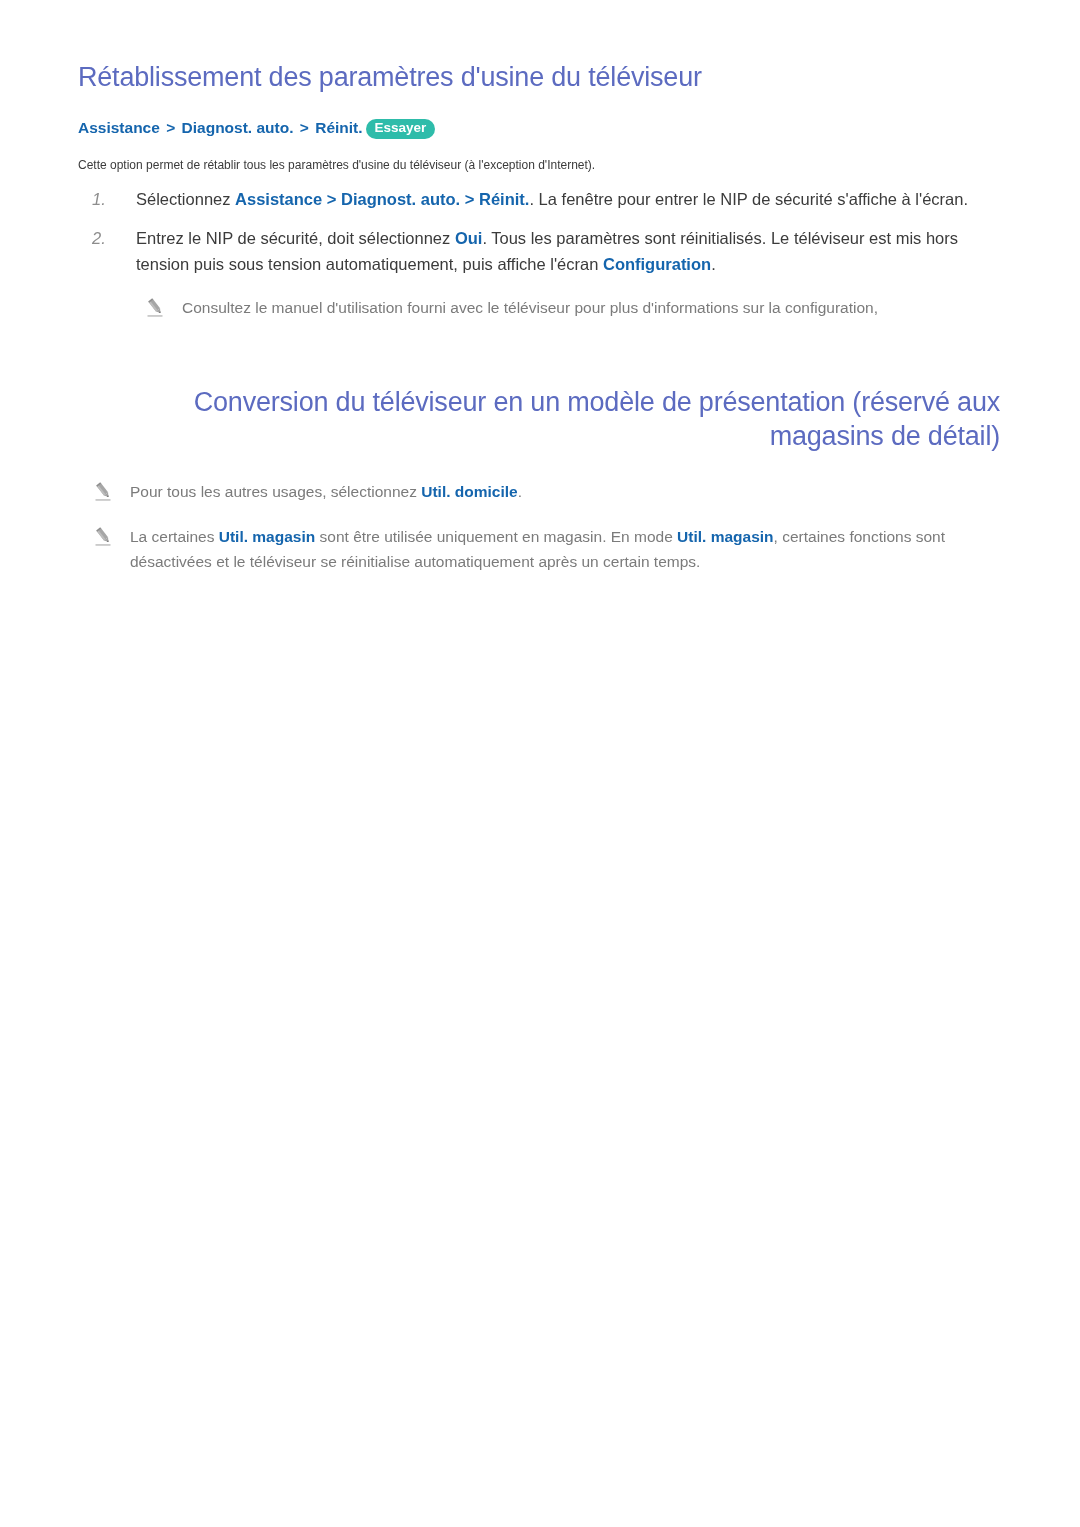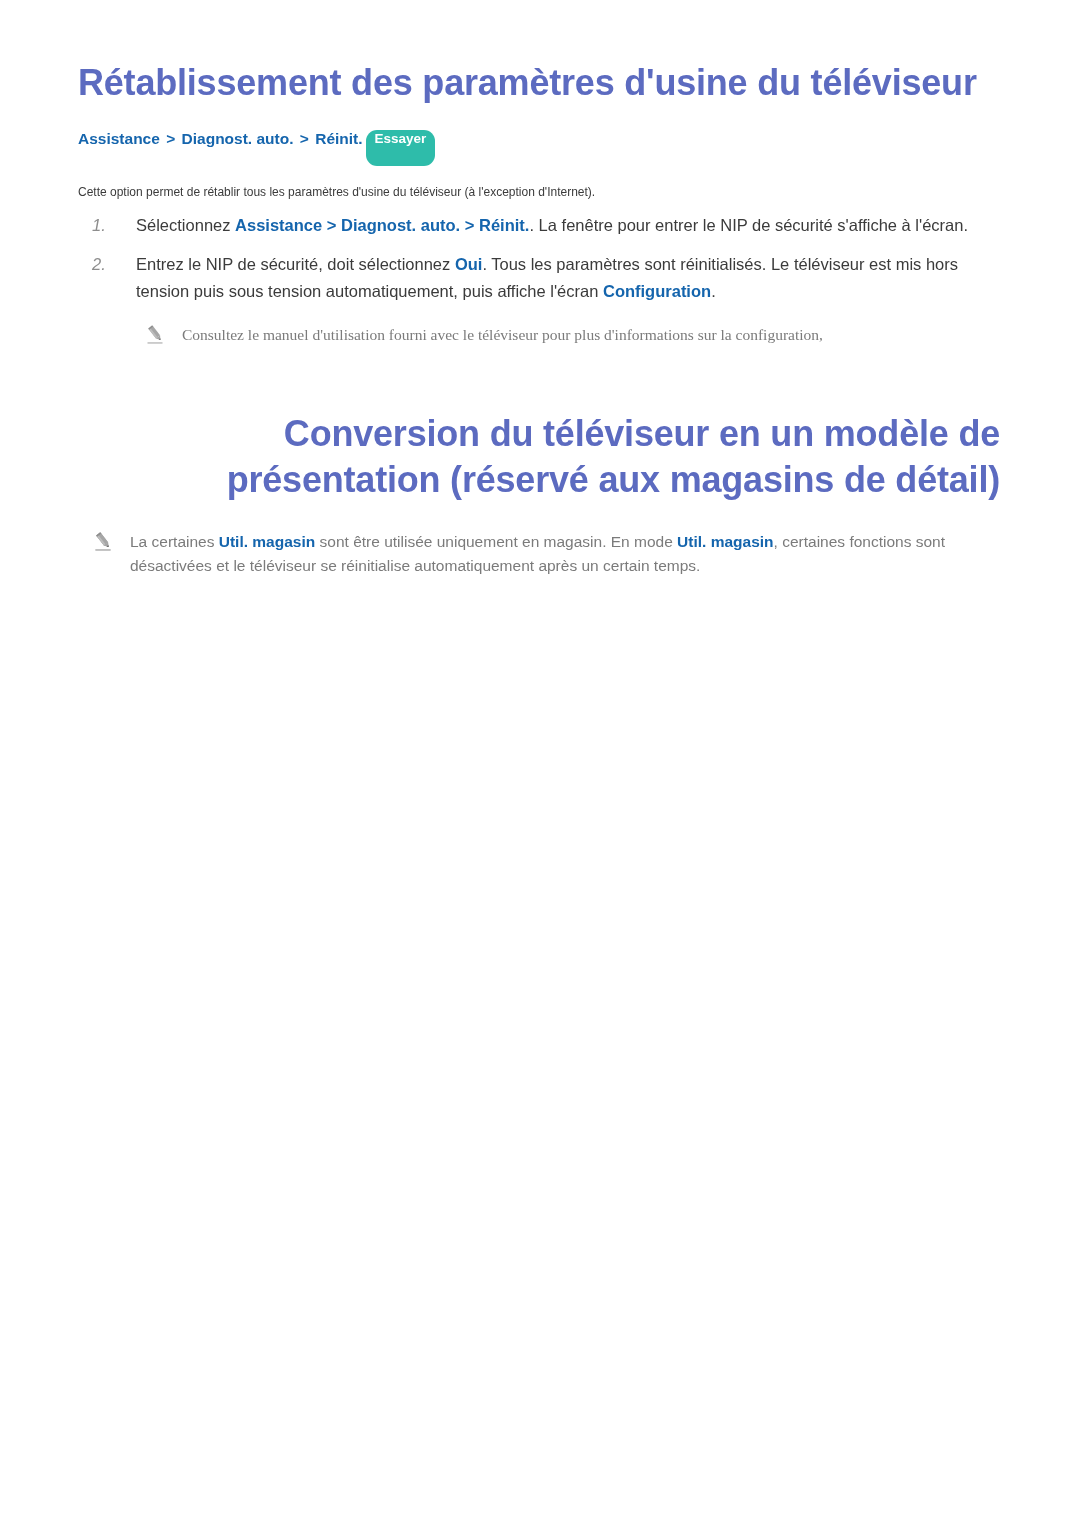--- a/index.html
+++ b/index.html
@@ -18,22 +18,22 @@
   .page {
     position: relative;
     width: 1080px;
     height: 1527px;
     box-sizing: border-box;
     padding: 60px 80px 0 78px;
   }
 
   
   h1.section-title {
-    font-size: 36px;
-    font-weight: bold;
+    font-size: 27px;
+    font-weight: normal;
     color: #5c6bc0;
     letter-spacing: -0.2px;
     line-height: 1.28;
     margin: 0 0 22px 0;
   }
   .section-two h1.section-title {
     margin-bottom: 26px;
     text-align: right;
   }
 
@@ -52,21 +52,21 @@
     font-weight: bold;
     padding: 0 2px;
   }
   .badge {
     display: inline-block;
     background: #2ebcaa;
     color: #ffffff;
     font-size: 13.5px;
     font-weight: bold;
     border-radius: 11px;
-    padding: 1px 9px 18px 9px;
+    padding: 1px 9px 3px 9px;
     line-height: 1.25;
     margin-left: 3px;
     position: relative;
     top: -1px;
     white-space: nowrap;
   }
 
   
   p.body {
     font-size: 12px;
@@ -106,21 +106,21 @@
 
   
   .note {
     position: relative;
     padding-left: 52px;
     font-size: 15.5px;
     line-height: 1.6;
     color: #7b7b7b;
     margin: 16px 0 0 0;
   }
-  .note.indented { margin-left: 52px; font-family: Liberation Serif, serif; }
+  .note.indented { margin-left: 52px; }
   .note .pencil {
     position: absolute;
     left: 14px;
     top: 2px;
     width: 22px;
     height: 20px;
     display: block;
   }
   .note .lnk { color: #1565ad; font-weight: bold; }
   .note-group { margin-top: 12px; }
@@ -199,20 +199,23 @@
             <g transform="rotate(-38 11 9)">
               <rect x="9" y="1.5" width="5.2" height="11.6" fill="#a6a6a6"></rect>
               <rect x="9" y="1.5" width="2.0" height="11.6" fill="#bdbdbd"></rect>
               <rect x="9" y="0.4" width="5.2" height="1.6" fill="#8e8e8e"></rect>
               <polygon points="9,13.1 14.2,13.1 11.6,17.2" fill="#a6a6a6"></polygon>
               <polygon points="10.6,15.6 12.6,15.6 11.6,17.2" fill="#5e5e5e"></polygon>
             </g>
             <rect x="3.5" y="17.2" width="15" height="1.5" fill="#bfbfbf"></rect>
           </svg>
         </span>
+        <span class="note-text">
+          <span>Pour tous les autres usages, sélectionnez </span><span class="lnk">Util. domicile</span><span>.</span>
+        </span>
       </div>
 
       <div class="note">
         <span class="pencil">
           <svg viewBox="0 0 22 20" width="22" height="20" aria-hidden="true">
             <g transform="rotate(-38 11 9)">
               <rect x="9" y="1.5" width="5.2" height="11.6" fill="#a6a6a6"></rect>
               <rect x="9" y="1.5" width="2.0" height="11.6" fill="#bdbdbd"></rect>
               <rect x="9" y="0.4" width="5.2" height="1.6" fill="#8e8e8e"></rect>
               <polygon points="9,13.1 14.2,13.1 11.6,17.2" fill="#a6a6a6"></polygon>

